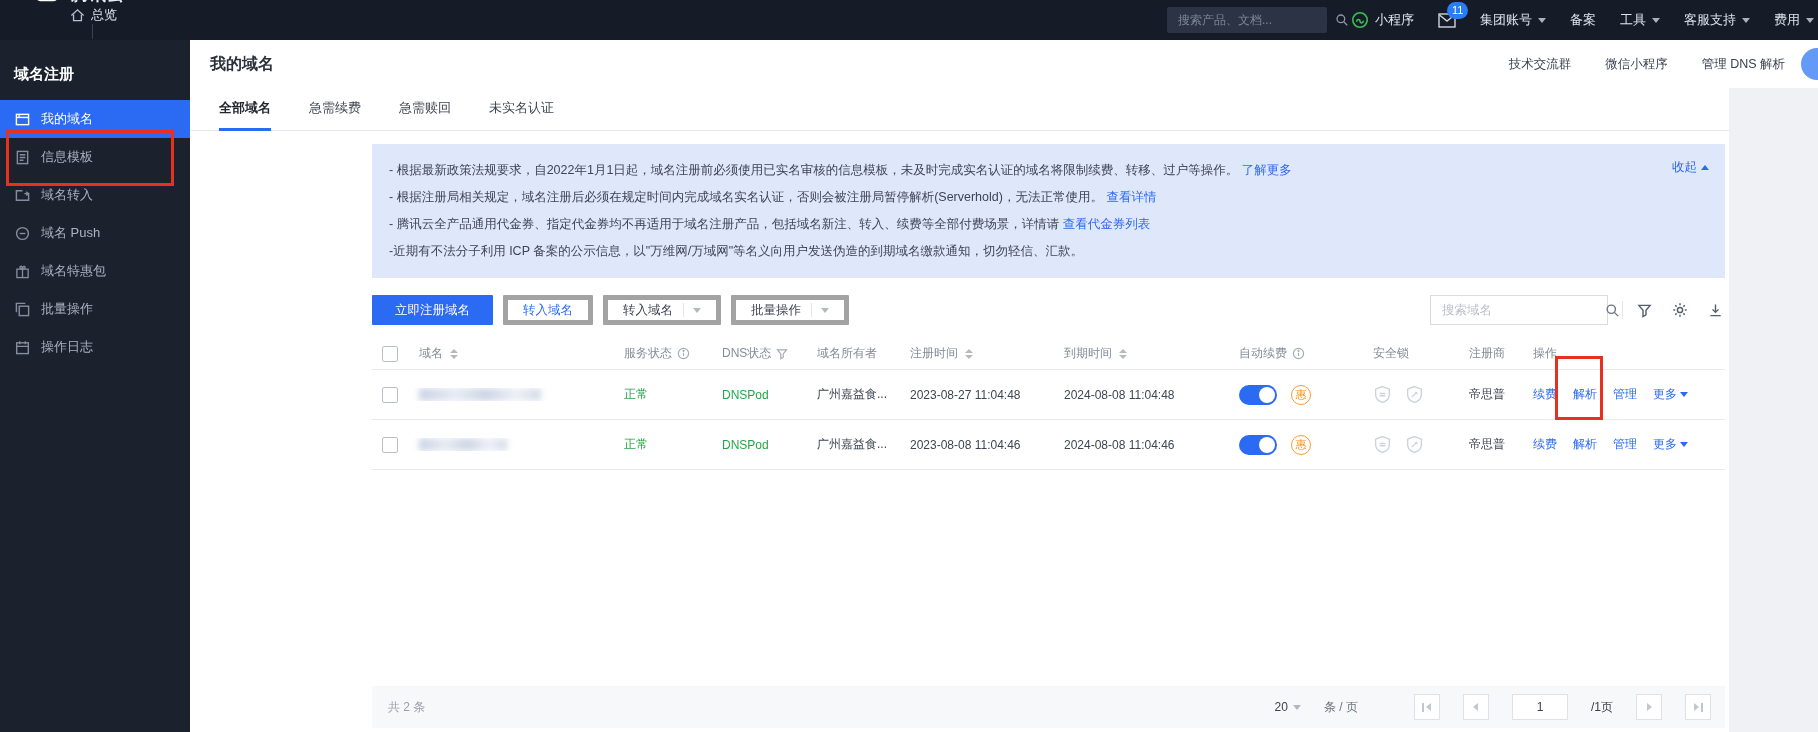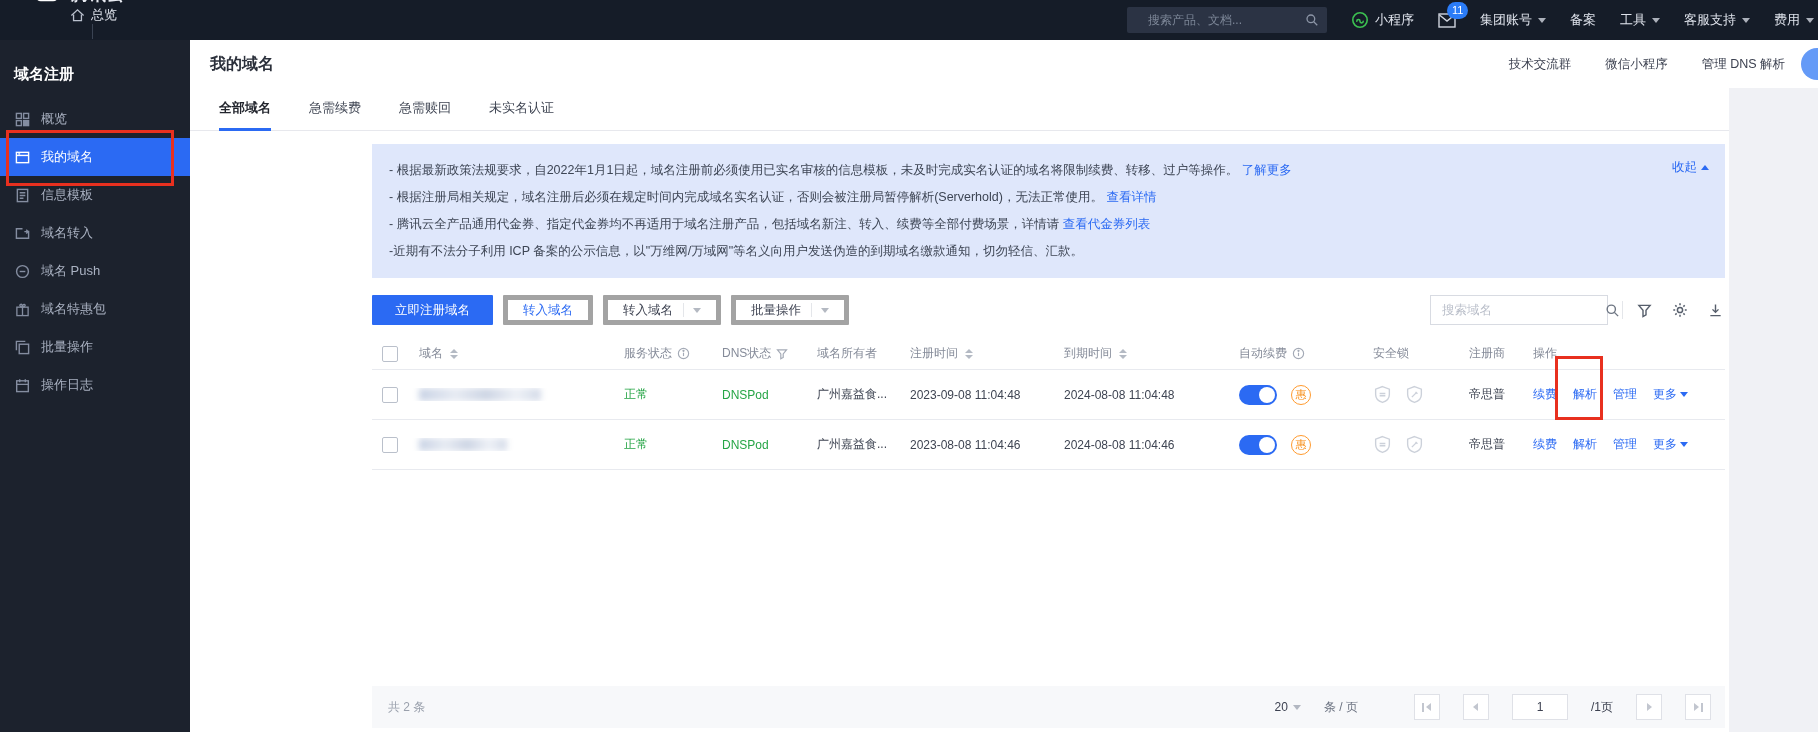--- a/index.html
+++ b/index.html
@@ -14,22 +14,22 @@
   
   .navbar { position:absolute; top:0; left:0; width:1818px; height:40px;
     background:#151c28; display:flex; align-items:center; color:#e8ebf2; }
   .nav-left { display:flex; align-items:center; padding-left:32px;flex-direction:column; }
   .brand { display:flex; align-items:center; gap:9px; font-size:17px; font-weight:bold; letter-spacing:1px; cursor:pointer; }
   .nav-item { display:flex; align-items:center; gap:6px; margin-left:30px; cursor:pointer; font-size:13px; color:#dfe3ec; }
   .nav-divider { width:1px; height:15px; background:#3a4353; margin-left:28px; }
   .caret { width:0; height:0; border-left:4px solid transparent; border-right:4px solid transparent;
     border-top:5px solid currentColor; display:inline-block; opacity:.75; }
   .nav-right { margin-left:auto; display:flex; align-items:center; gap:24px; padding-right:4px; }
-  .nav-search { width:200px; height:26px; background:#2b3344; border-radius:2px;
-    display:flex; align-items:center; padding:0 19px; }
+  .nav-search { width:160px; height:26px; background:#2b3344; border-radius:2px;
+    display:flex; align-items:center; padding:0 9px; }
   .nav-search input { flex:1; background:transparent; border:none; outline:none;
     color:#aeb6c6; font-size:12px; font-family:inherit; }
   .nav-search input::placeholder { color:#7d8798; }
   .mail-wrap { position:relative; cursor:pointer; }
   .badge { position:absolute; top:-11px; left:9px; min-width:18px; height:17px; padding:0 5px;
     background:#2b7cf7; border-radius:9px; color:#fff; font-size:11px;
     display:flex; align-items:center; justify-content:center; }
 
   
   .sidebar { position:absolute; left:0; top:40px; width:190px; height:692px;
@@ -206,31 +206,20 @@
     <div class="nav-item" style="margin-left:0">
       <span>费用</span>
       <span class="caret"></span>
     </div>
   </div>
 </div>
 
 <div class="sidebar">
   <div class="sb-title">域名注册</div>
 
-  <div class="sb-item">
-    <span class="sb-icon">
-      <svg width="15" height="15" viewBox="0 0 16 16" fill="none" stroke="currentColor" stroke-width="1.5">
-        <rect x="1.5" y="1.5" width="5.3" height="5.3"></rect>
-          <rect x="9.2" y="1.5" width="5.3" height="5.3"></rect>
-        <rect x="1.5" y="9.2" width="5.3" height="5.3"></rect>
-          <rect x="9.2" y="9.2" width="5.3" height="5.3" fill="currentColor"></rect>
-      </svg>
-    </span>
-    <span>概览</span>
-  </div>
 
   <div class="sb-item active">
     <span class="sb-icon">
       <svg width="15" height="15" viewBox="0 0 16 16" fill="none" stroke="currentColor" stroke-width="1.5">
         <rect x="1.5" y="2.5" width="13" height="11"></rect>
           <path d="M1.5 5.8 H14.5"></path>
           <path d="M3.5 4.2 H5.5"></path>
       </svg>
     </span>
     <span>我的域名</span>
@@ -458,21 +447,21 @@
         <div class="cell c2">
             <span class="green">正常</span>
           </div>
         <div class="cell c3">
             <span class="green">DNSPod</span>
           </div>
         <div class="cell c4">
             <span>广州嘉益食...</span>
           </div>
         <div class="cell c5">
-            <span>2023-09-08 11:04:48</span>
+            <span>2023-08-27 11:04:48</span>
           </div>
         <div class="cell c6">
             <span>2024-08-08 11:04:48</span>
           </div>
         <div class="cell c7">
           <span class="toggle"></span>
           <span class="promo">惠</span>
         </div>
         <div class="cell c8">
           <svg class="shield" width="19" height="19" viewBox="0 0 18 18" fill="none" stroke="currentColor" stroke-width="1.3">

